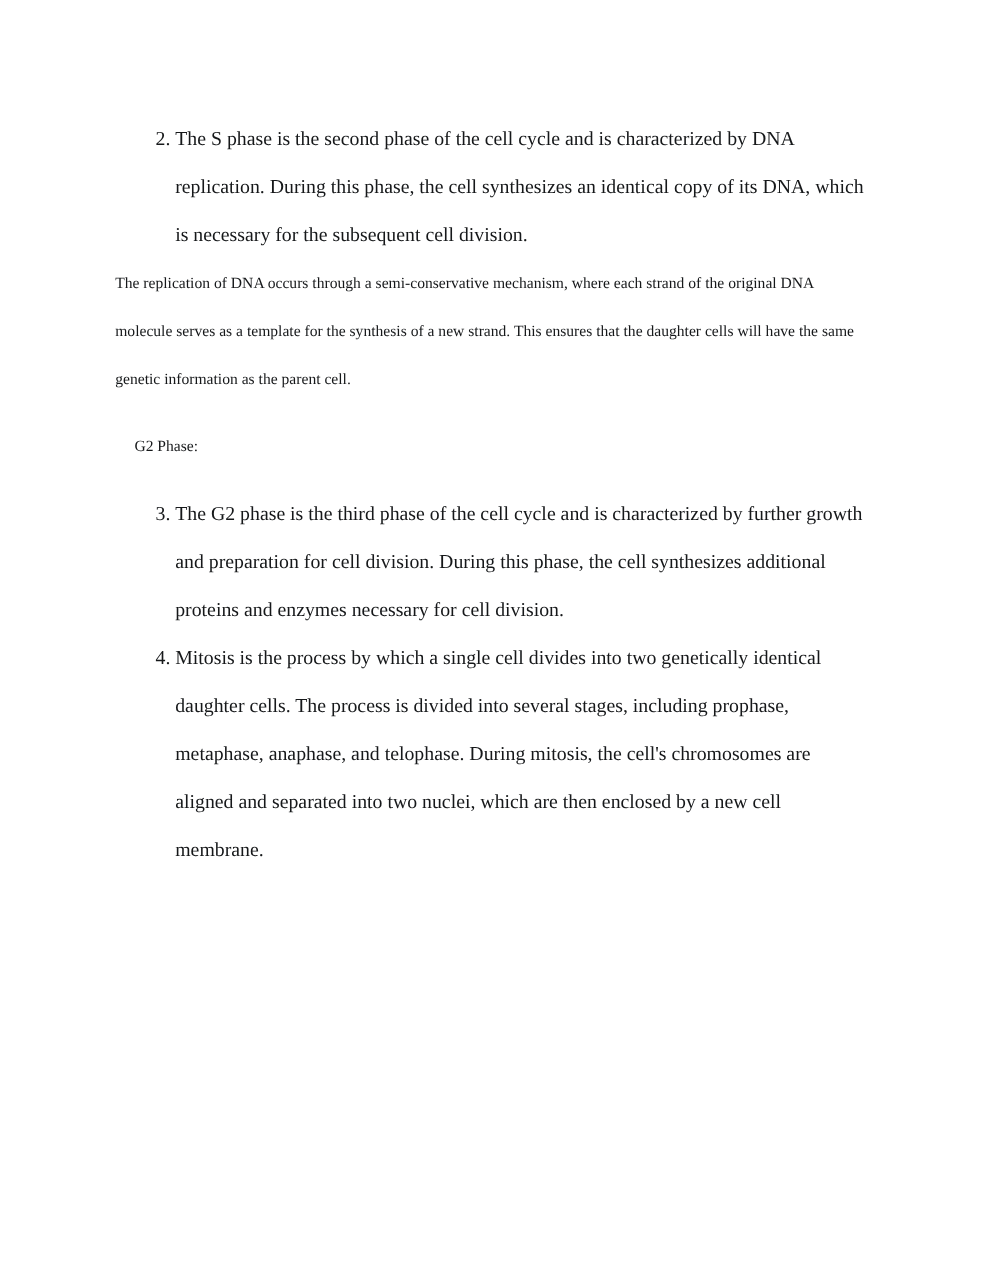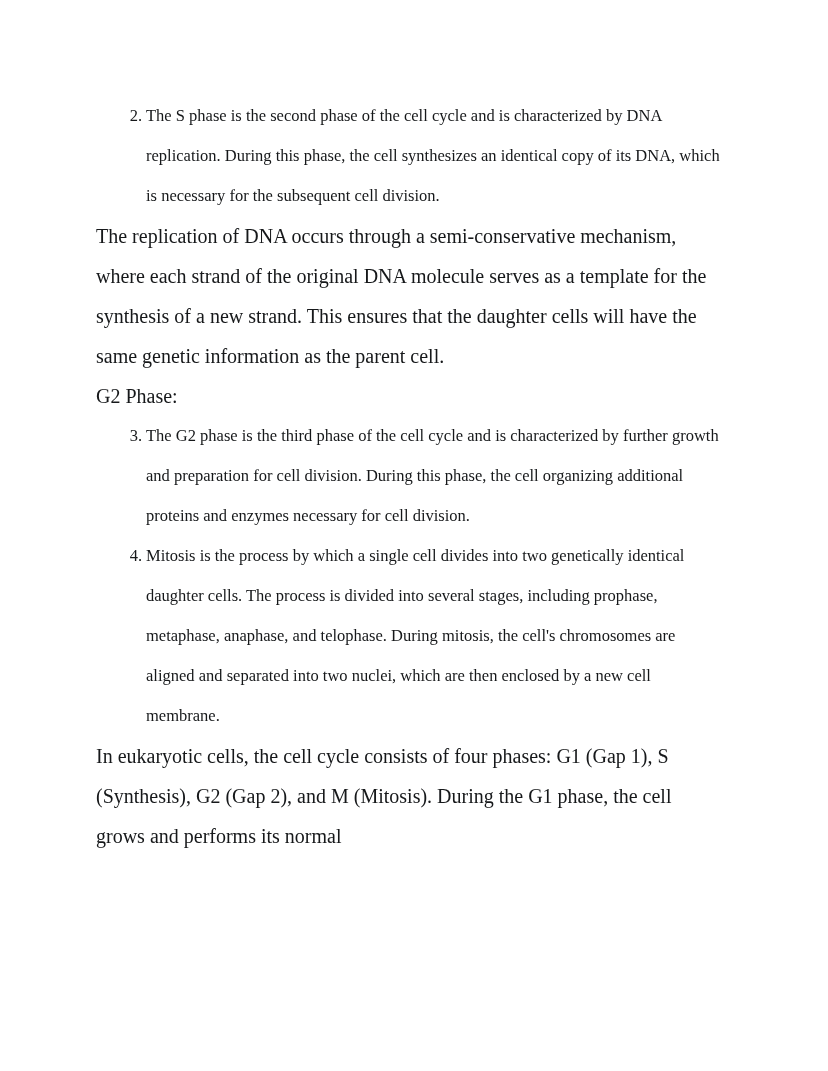--- a/index.html
+++ b/index.html
@@ -17,30 +17,30 @@
     color: #16181a;
   }
   .content {
     position: absolute;
     left: 96px;
     top: 96px;
     width: 628px;
   }
   
   .block {
-    font-size: 20px;
+    font-size: 13px;
     line-height: 40px;
     text-align: left;
     margin: 0;
   }
   .para {
     margin: 0;
   }
   .heading-line {
-    margin: 0;
+    margin: 16px;
   }
   
   ol.numbered {
     list-style: none;
     margin: 0;
     padding: 0;
   }
   ol.numbered > li {
     position: relative;
     padding-left: 50px;
@@ -74,29 +74,28 @@
       </li>
     </ol>
 
     <p class="block para">The replication of DNA occurs through a semi-conservative mechanism, where each strand of the original DNA molecule serves as a template for the synthesis of a new strand. This ensures that the daughter cells will have the same genetic information as the parent cell.</p>
 
     <p class="block heading-line">G2 Phase:</p>
 
     <ol class="numbered">
       <li>
         <span class="marker">3.</span>
-        <span class="item-text">The G2 phase is the third phase of the cell cycle and is characterized by further growth and preparation for cell division. During this phase, the cell organizing additional proteins and enzymes necessary for cell division.</span>
+        <span class="item-text">The G2 phase is the third phase of the cell cycle and is characterized by further growth and preparation for cell division. During this phase, the cell synthesizes additional proteins and enzymes necessary for cell division.</span>
       </li>
     </ol>
 
 
 
     <ol class="numbered">
       <li>
         <span class="marker">4.</span>
         <span class="item-text">Mitosis is the process by which a single cell divides into two genetically identical daughter cells. The process is divided into several stages, including prophase, metaphase, anaphase, and telophase. During mitosis, the cell's chromosomes are aligned and separated into two nuclei, which are then enclosed by a new cell membrane.</span>
       </li>
     </ol>
 
-    <p class="block para">In eukaryotic cells, the cell cycle consists of four phases: G1 (Gap 1), S (Synthesis), G2 (Gap 2), and M (Mitosis). During the G1 phase, the cell grows and performs its normal</p>
 
   </div>
 </div>
 
 </body></html>

